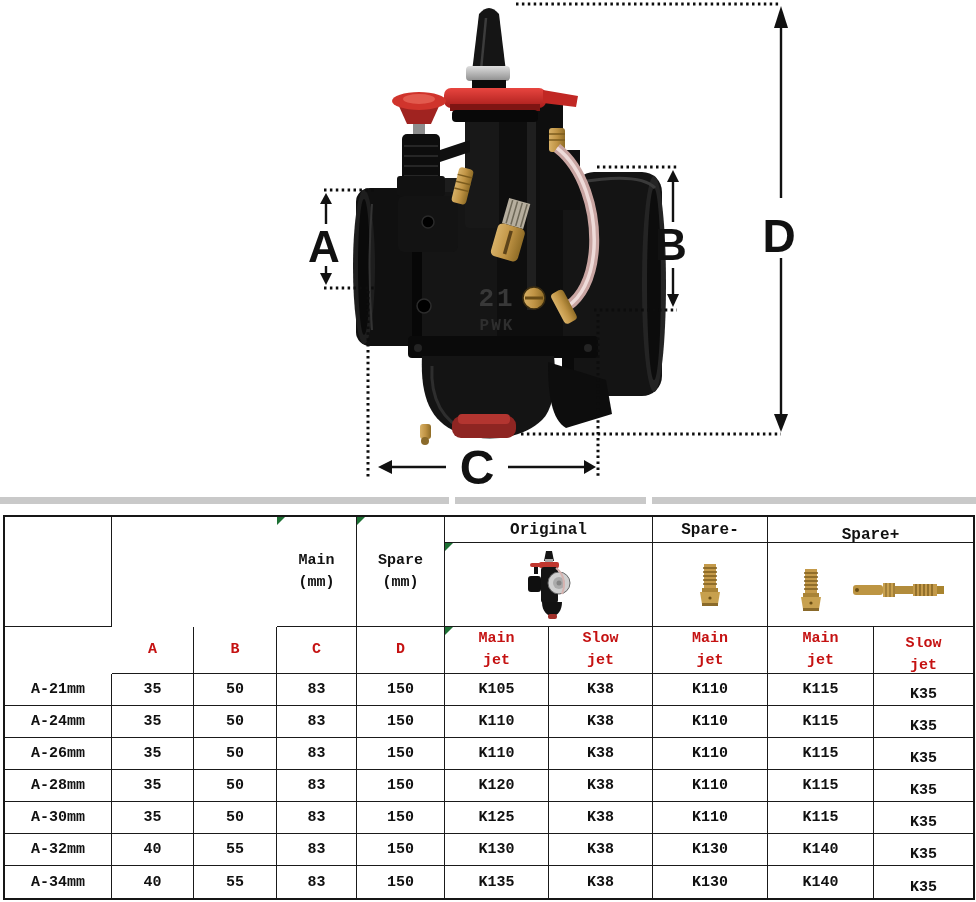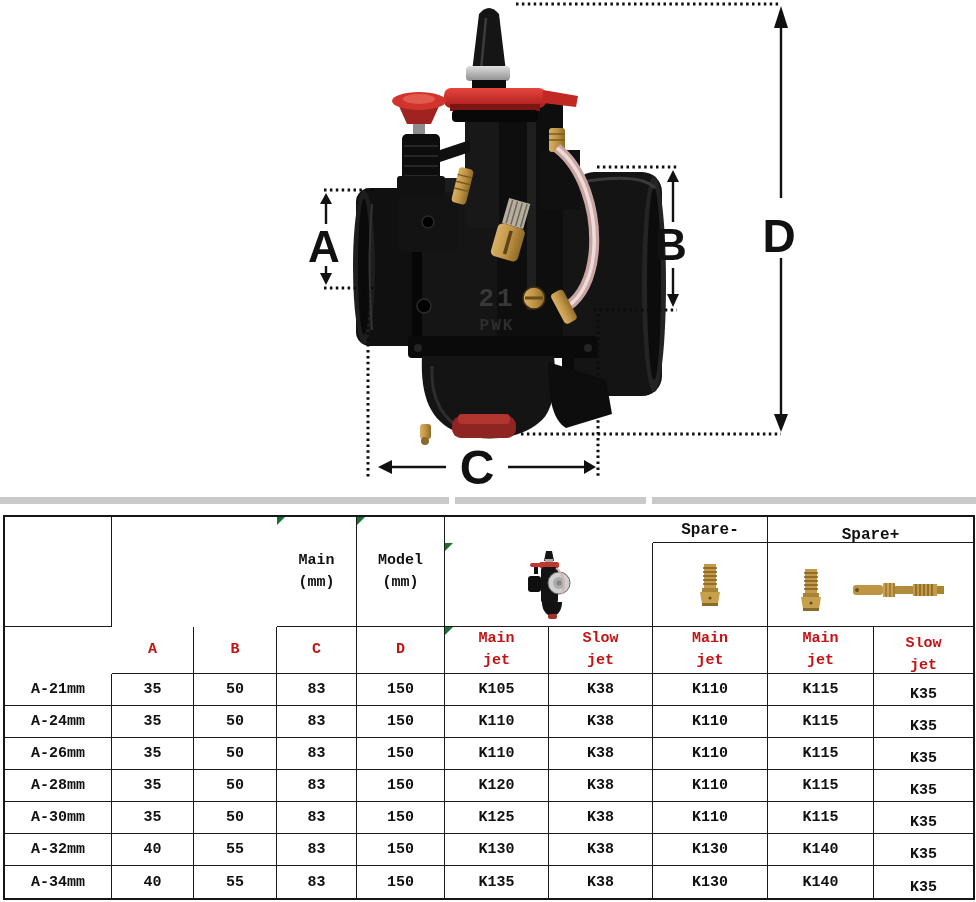--- a/index.html
+++ b/index.html
@@ -187,21 +187,24 @@
 
   <div class="spec-table">
 
     <div class="c" style="grid-area:1/1/3/2"></div>
     <div class="c th" style="grid-area:1/4/3/5">
         <i class="cm"></i>
         <span class="wrap">Main (mm)</span>
       </div>
     <div class="c th" style="grid-area:1/5/3/6">
         <i class="cm"></i>
-        <span class="wrap">Model (mm)</span>
+        <span class="wrap">Spare (mm)</span>
+      </div>
+    <div class="c gh" style="grid-area:1/6/2/8">
+        <span>Original</span>
       </div>
     <div class="c gh" style="grid-area:1/8/2/9">
         <span>Spare-</span>
       </div>
     <div class="c gh last" style="grid-area:1/9/2/11">
         <span>Spare+</span>
       </div>
 
     <div class="c" style="grid-area:2/6/3/8">
       <i class="cm"></i>

